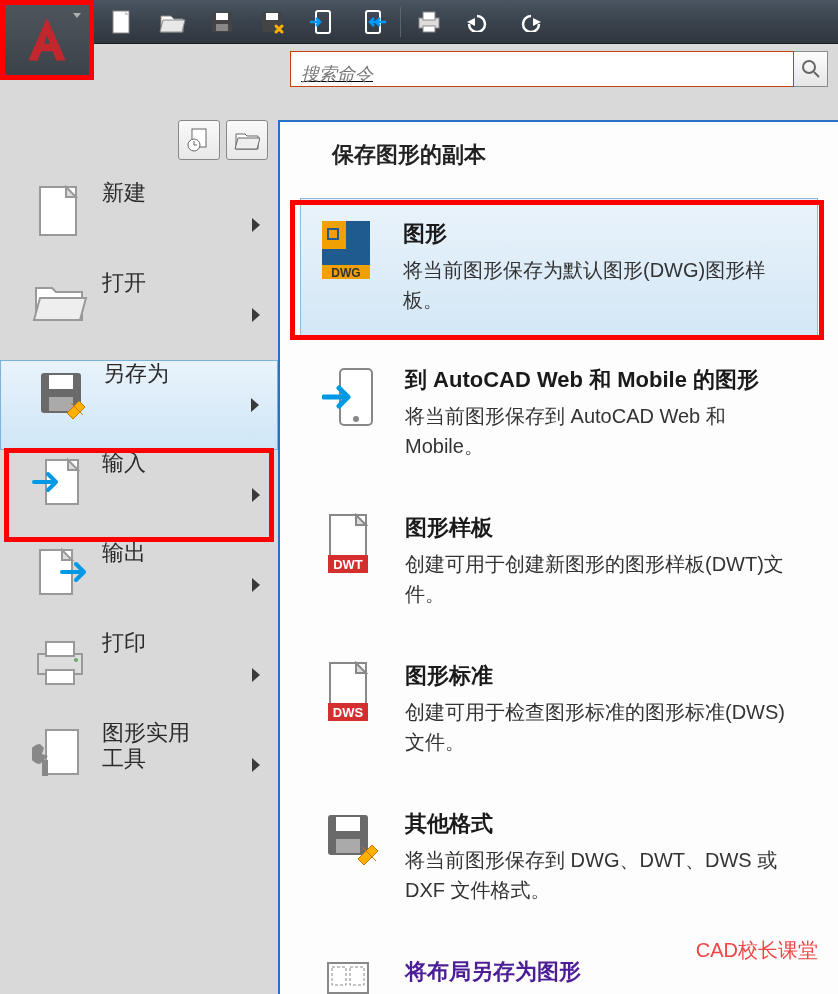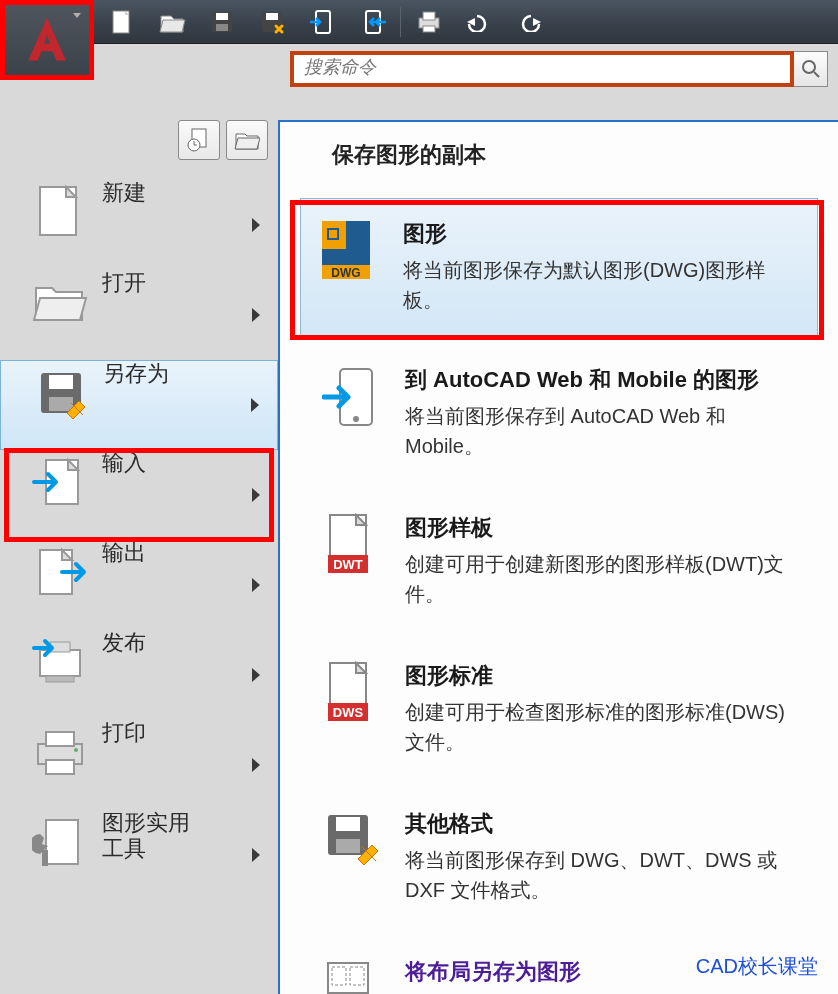--- a/index.html
+++ b/index.html
@@ -57,24 +57,25 @@
     height: 50px;
     background: #d9d9d9;
     display: flex;
     align-items: center;
     padding: 6px 10px 6px 290px;
   }
   .search-box {
     flex: 1;
     height: 36px;
     background: #fff;
-    border: 4px solid #c2410c;
-    display: flex;
-    align-items: flex-start;
+    border: 1px solid #c2410c;
+    display: flex;
+    align-items: flex-end;
     padding: 0 10px;
+    text-decoration: underline;
   }
   .search-ph {
     color: #777;
     font-style: italic;
     font-size: 18px;
   }
   .search-btn {
     width: 34px; height: 36px;
     background: linear-gradient(to bottom,#fdfdfd,#e6e6e6);
     border: 1px solid #8a8a8a;
@@ -194,23 +195,23 @@
   }
   .red-box-sub {
     position: absolute;
     border: 5px solid #ff0000;
     pointer-events: none;
     z-index: 30;
   }
   .watermark {
     position: absolute;
     right: 20px;
-    bottom: 14px;
+    bottom: 30px;
     font-size: 20px;
-    color: #1d4ed8;
+    color: #ef4444;
     margin-left: 12px;
   }
 </style>
 </head>
 <body>
 
 <div class="top-toolbar">
   <div class="tool-btn">
     <svg width="28" height="28" viewBox="0 0 28 28">
         <rect x="5" y="3" width="16" height="22" fill="#fff" stroke="#888"></rect>
@@ -364,32 +365,20 @@
         <svg width="56" height="56" viewBox="0 0 56 56">
             <rect x="8" y="6" width="32" height="44" fill="#fff" stroke="#999" stroke-width="2"></rect>
             <polygon points="30,6 40,16 30,16" fill="#ddd" stroke="#999" stroke-width="2"></polygon>
             <path d="M30 28 h22 m-8 -8 l8 8 -8 8" stroke="#0099e5" stroke-width="4" fill="none" stroke-linecap="round" stroke-linejoin="round"></path>
           </svg>
       </div>
       <div class="lbl">输出</div>
       <div class="arrow"></div>
     </div>
 
-    <div class="menu-item">
-      <div class="icon-box">
-        <svg width="56" height="52" viewBox="0 0 56 52">
-            <rect x="8" y="14" width="40" height="26" fill="#fff" stroke="#999" stroke-width="2"></rect>
-            <rect x="14" y="40" width="28" height="6" fill="#bbb" stroke="#999"></rect>
-            <rect x="18" y="6" width="20" height="10" fill="#ddd" stroke="#999"></rect>
-            <path d="M2 12 h18 m-7 -7 l7 7 -7 7" stroke="#0099e5" stroke-width="4" fill="none" stroke-linecap="round" stroke-linejoin="round"></path>
-          </svg>
-      </div>
-      <div class="lbl">发布</div>
-      <div class="arrow"></div>
-    </div>
 
     <div class="menu-item">
       <div class="icon-box">
         <svg width="56" height="52" viewBox="0 0 56 52">
             <rect x="6" y="18" width="44" height="20" fill="#ddd" stroke="#999" stroke-width="2"></rect>
             <rect x="14" y="6" width="28" height="14" fill="#fff" stroke="#999" stroke-width="2"></rect>
             <rect x="14" y="34" width="28" height="14" fill="#fff" stroke="#999" stroke-width="2"></rect>
             <circle cx="44" cy="24" r="2" fill="#6a6"></circle>
           </svg>
       </div>

